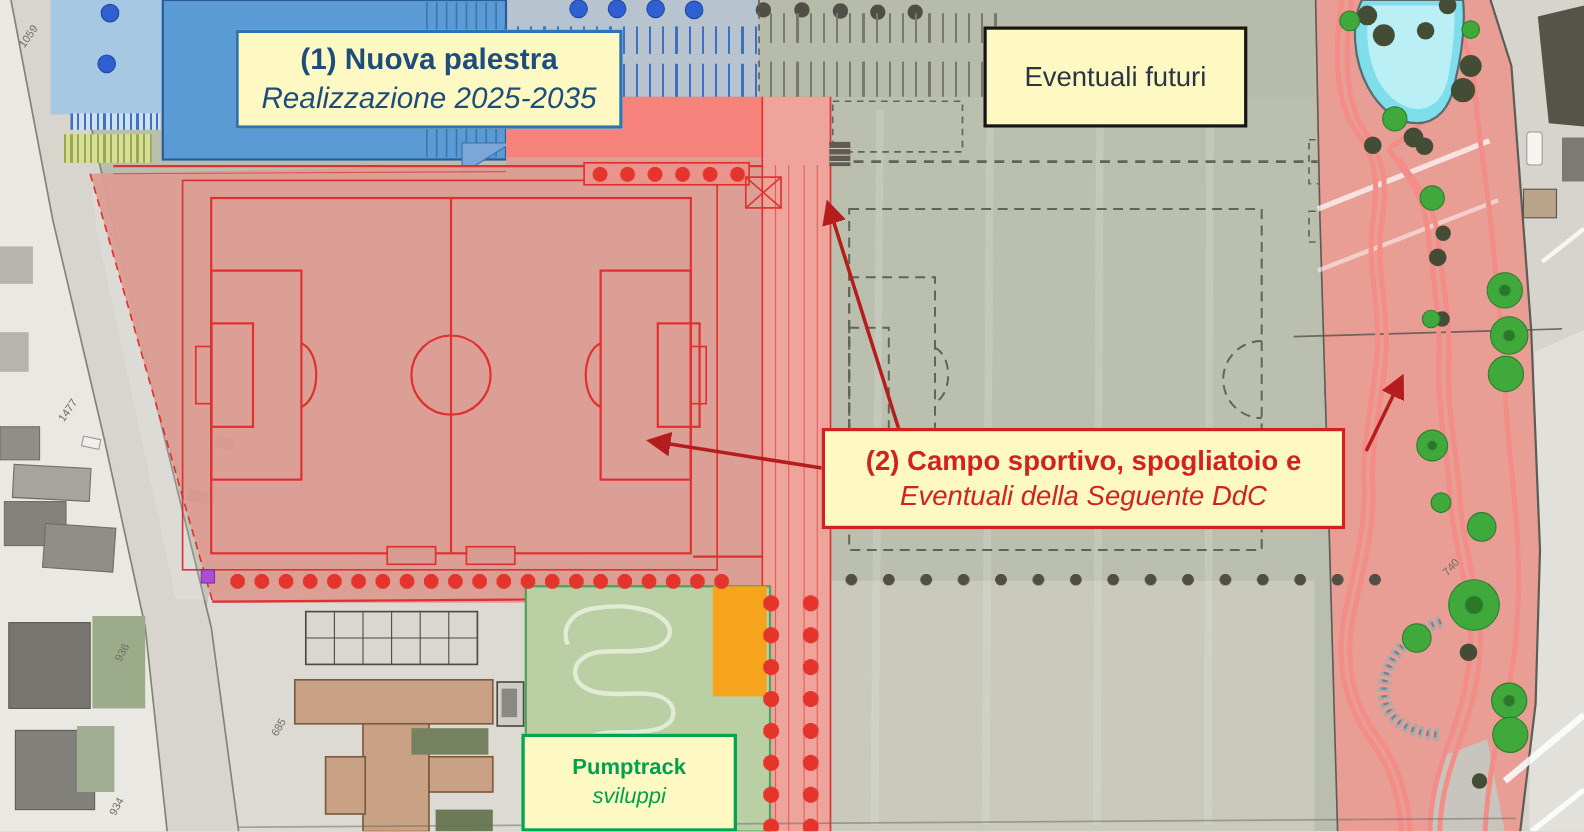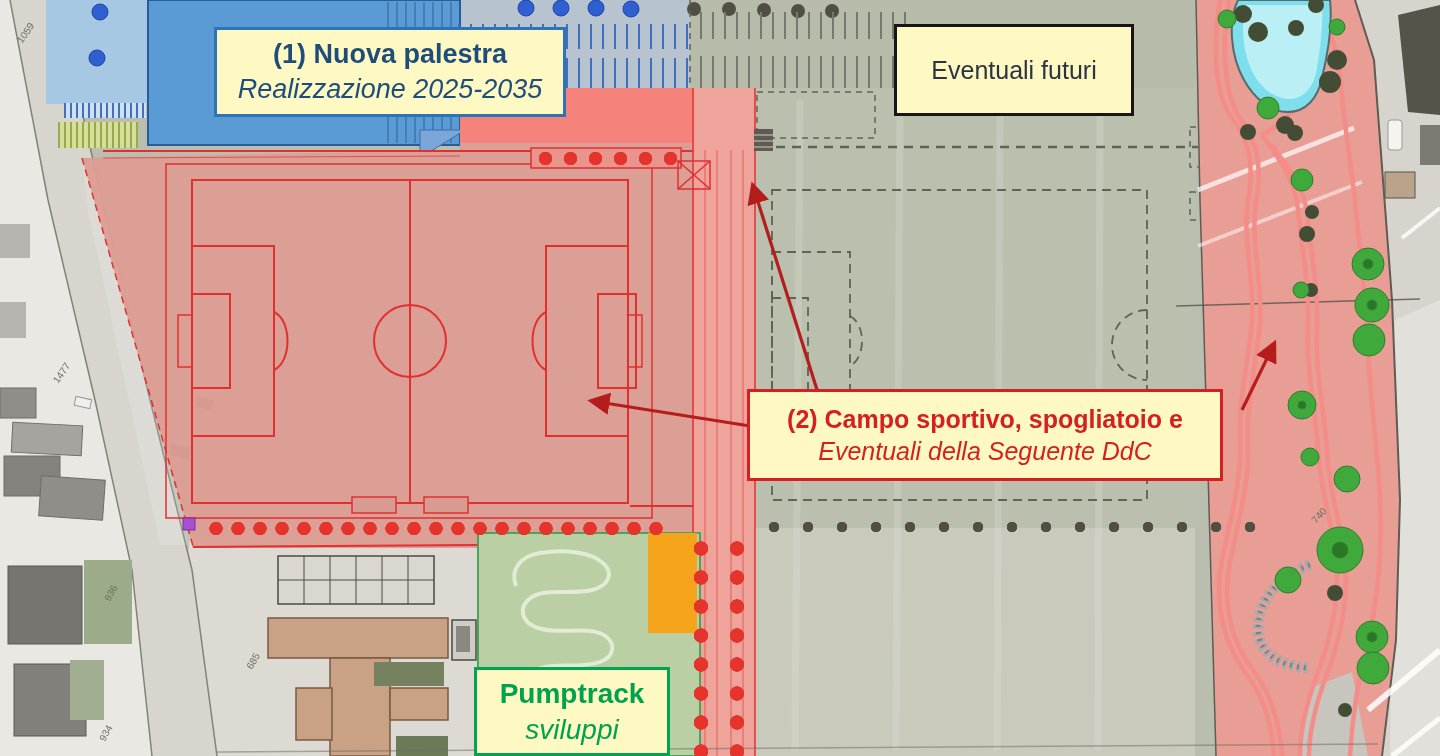--- a/index.html
+++ b/index.html
@@ -9,21 +9,21 @@
   .tex{position:absolute;z-index:2;pointer-events:none;}
   #arrow-svg{z-index:3;pointer-events:none;}
   .map-label{position:absolute;z-index:4;background:#fef9c3;box-sizing:border-box;
     display:flex;flex-direction:column;justify-content:center;align-items:center;
     text-align:center;line-height:1.28;white-space:nowrap;}
   .map-label .b{font-weight:bold;}
   .map-label .i{font-style:italic;}
   .lbl-palestra{left:214px;top:27px;width:352px;height:90px;border:3px solid #2e74b5;color:#1e4d7c;font-size:27px;}
   .lbl-sviluppi{left:894px;top:24px;width:240px;height:92px;border:3px solid #161616;color:#2b3442;font-size:25px;text-align:center;}
   .lbl-campo{left:747px;top:389px;width:476px;height:92px;border:3px solid #d42020;color:#d42020;font-size:25px;}
-  .lbl-pumptrack{left:474px;top:667px;width:196px;height:89px;border:3px solid #00a551;color:#00a24e;font-size:28px;}
+  .lbl-pumptrack{left:474px;top:667px;width:196px;height:89px;border:3px solid #00a551;color:#00a24e;font-size:20px;}
   
   .t-blue-hatch{left:64px;top:103px;width:82px;height:15px;background-color:#cfe0f0;
     background-image:repeating-linear-gradient(90deg,#3f72c0 0 2px,rgba(0,0,0,0) 2px 6px);}
   .t-yellow-hatch{left:58px;top:122px;width:80px;height:26px;background-color:#d6de9a;
     background-image:repeating-linear-gradient(90deg,#9aa84e 0 2px,rgba(0,0,0,0) 2px 6px);}
   .t-blue-ticks-a{left:458px;top:24px;width:232px;height:25px;
     background-image:repeating-linear-gradient(90deg,#3f6fbe 0 2px,rgba(0,0,0,0) 2px 12px);}
   .t-blue-ticks-b{left:458px;top:58px;width:232px;height:30px;
     background-image:repeating-linear-gradient(90deg,#3f6fbe 0 2px,rgba(0,0,0,0) 2px 12px);}
   .t-gray-ticks-a{left:700px;top:12px;width:210px;height:27px;

